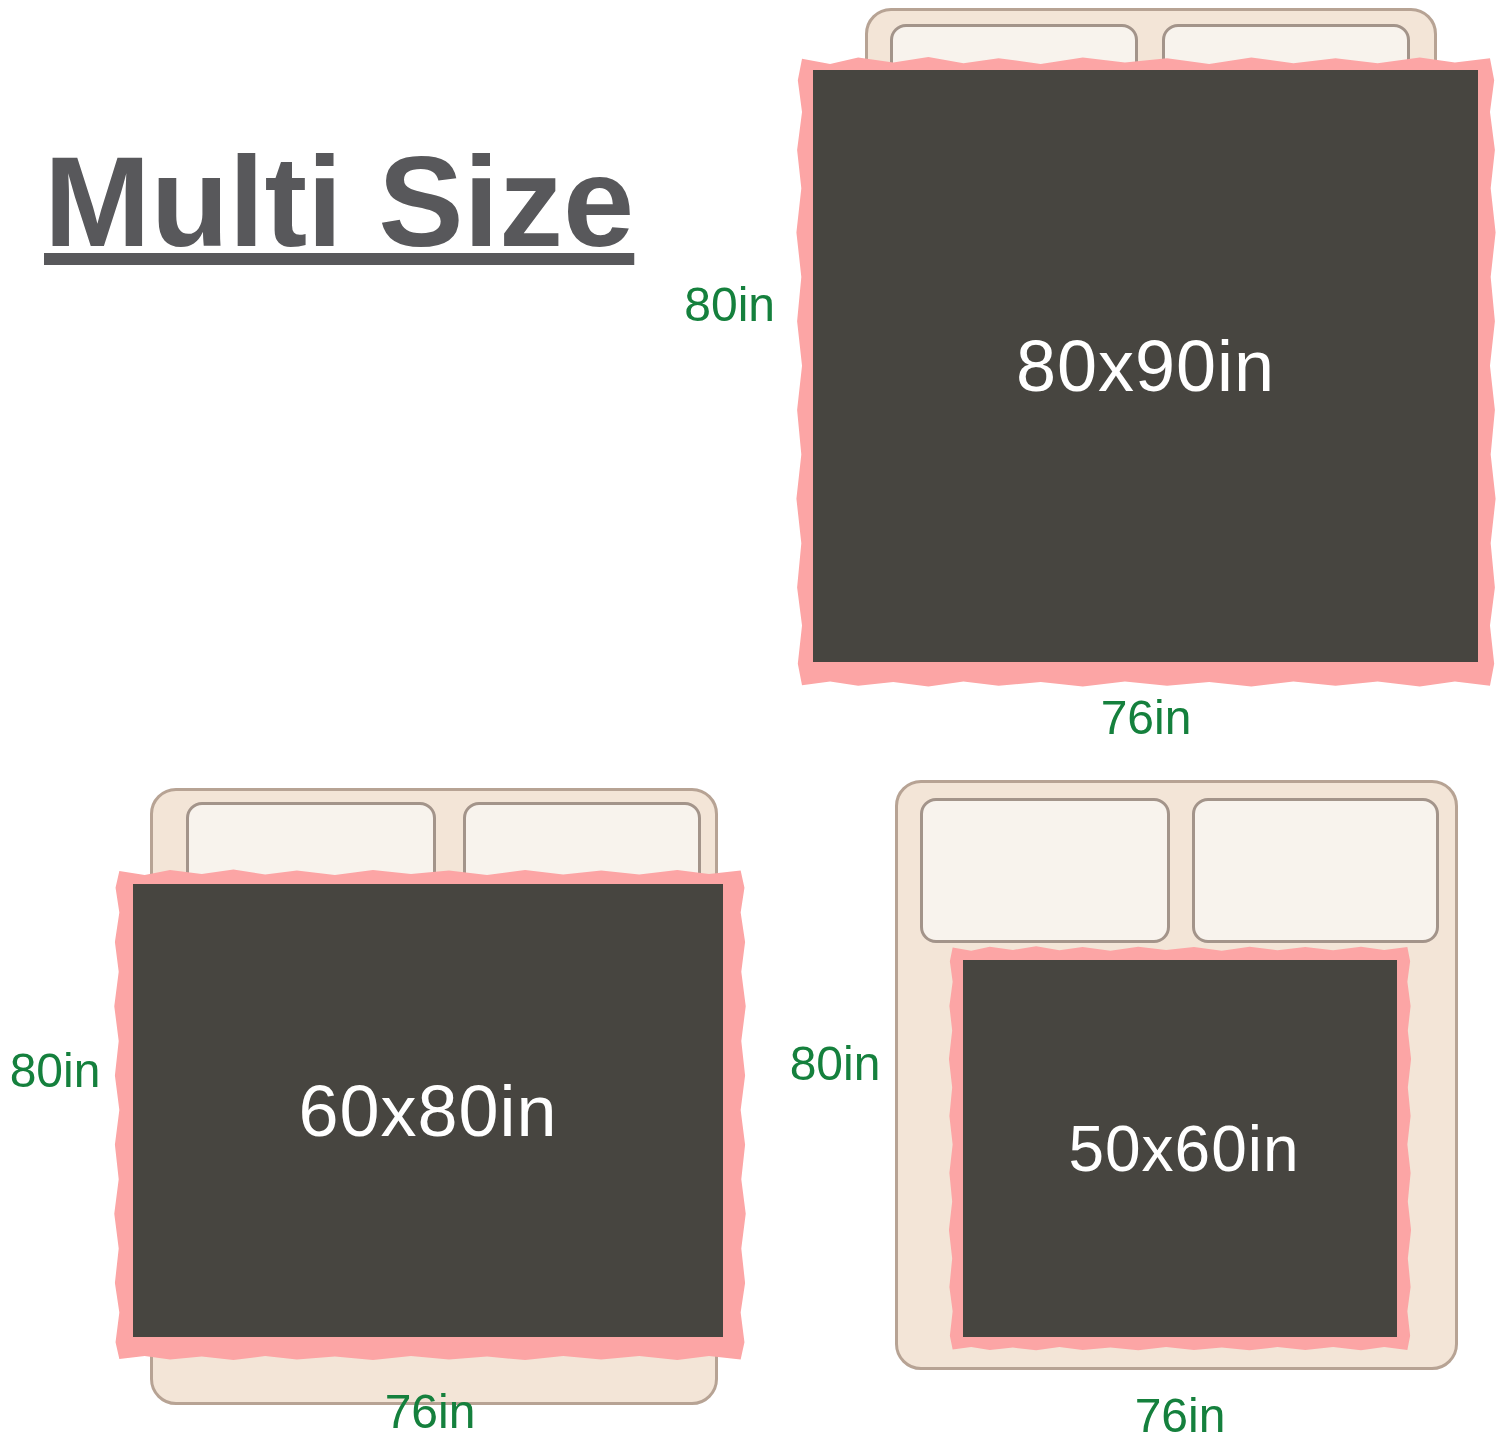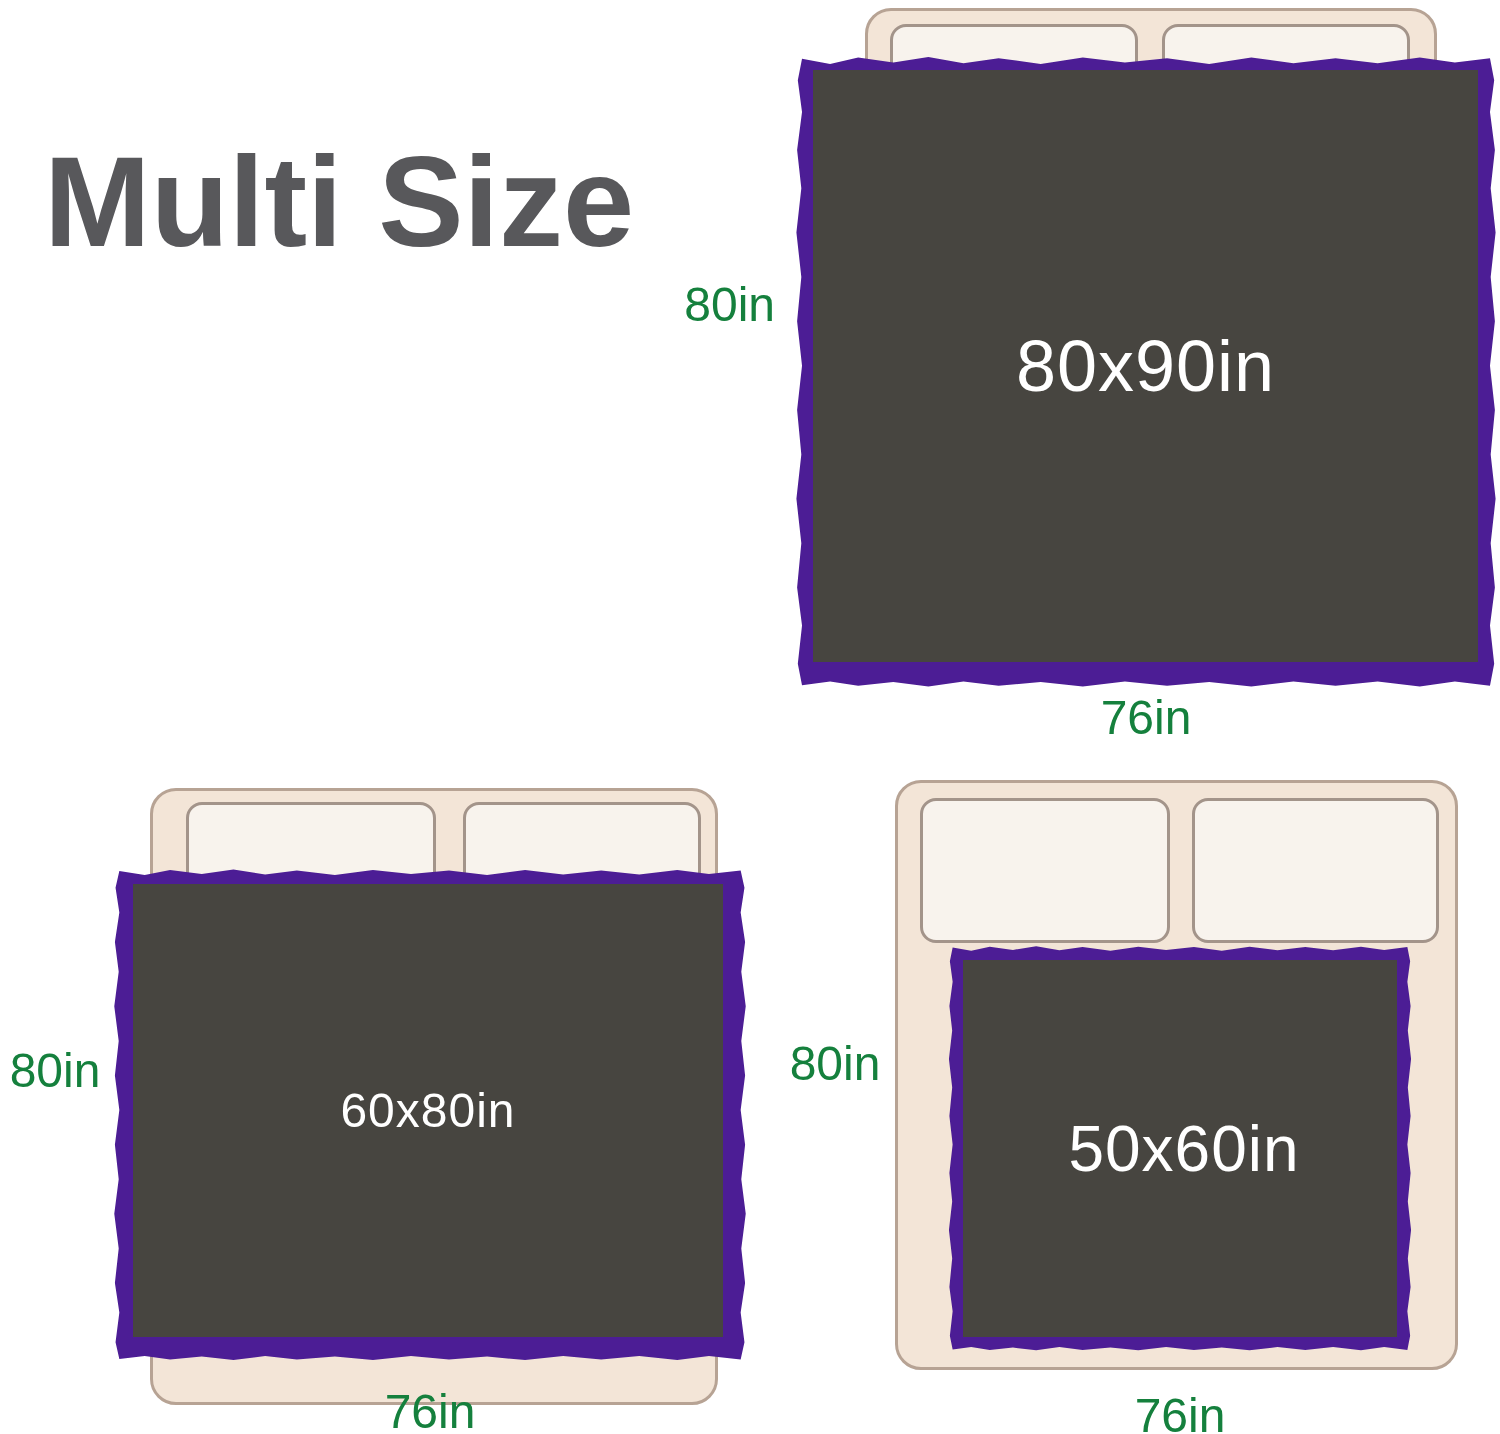--- a/index.html
+++ b/index.html
@@ -2,37 +2,37 @@
 <html><head>
 <meta charset="utf-8">
 <style>
   html,body{margin:0;padding:0;background:#ffffff;}
   .page{
     position:relative;width:1500px;height:1434px;overflow:hidden;background:#ffffff;
     font-family:"Liberation Sans","DejaVu Sans",sans-serif;
   }
   .title{
     position:absolute;left:44px;top:138px;margin:0;
-    font-size:128px;font-weight:700;line-height:1;color:#58585b;letter-spacing:0;
+    font-size:128px;font-weight:700;line-height:1;color:#58585b;letter-spacing:0;text-decoration:underline;
   }
   .subtitle{
     position:absolute;left:45px;top:326px;margin:0;
     font-size:48px;font-weight:700;line-height:1.15;color:#58585b;
   }
   .diagram{position:absolute;}
   .frame{
     position:absolute;background:#f3e5d7;border:3px solid #b7a394;border-radius:26px;
     box-sizing:border-box;
   }
   .pillow{
     position:absolute;background:#f8f3ed;border:3px solid #a3948a;border-radius:16px;
     box-sizing:border-box;
   }
   .blanket{
-    position:absolute;background:#4c1d95;
+    position:absolute;background:#fca5a5;
     clip-path:polygon(
       1% 0.6%, 5% 1.4%, 9% 0.4%, 14% 1.2%, 19% 0.3%, 24% 1.3%, 29% 0.5%, 35% 1.4%,
       41% 0.4%, 47% 1.2%, 53% 0.5%, 59% 1.4%, 65% 0.4%, 71% 1.3%, 77% 0.5%, 83% 1.3%,
       89% 0.4%, 94% 1.2%, 99% 0.5%,
       99.6% 4%, 99% 9%, 99.7% 15%, 99.1% 21%, 99.8% 28%, 99.1% 35%, 99.7% 42%,
       99% 49%, 99.7% 56%, 99.1% 63%, 99.8% 70%, 99.1% 77%, 99.7% 84%, 99% 90%, 99.6% 96%,
       99% 99.5%, 94% 98.8%, 89% 99.6%, 83% 98.8%, 77% 99.5%, 71% 98.8%, 65% 99.6%,
       59% 98.9%, 53% 99.5%, 47% 98.8%, 41% 99.6%, 35% 98.9%, 29% 99.5%, 24% 98.8%,
       19% 99.6%, 14% 98.9%, 9% 99.5%, 5% 98.8%, 1% 99.4%,
       0.4% 96%, 1% 90%, 0.3% 84%, 0.9% 77%, 0.2% 70%, 0.9% 63%, 0.3% 56%, 1% 49%,
@@ -59,21 +59,21 @@
   .d1 .dim-h{left:35px;top:281px;width:120px;text-align:right;}
   .d1 .dim-w{left:175px;top:694px;width:702px;text-align:center;}
 
   
   .d2{left:0;top:770px;width:800px;height:664px;}
   .d2 .frame{left:150px;top:18px;width:568px;height:617px;}
   .d2 .pillow-left{left:186px;top:32px;width:250px;height:150px;}
   .d2 .pillow-right{left:463px;top:32px;width:238px;height:150px;}
   .d2 .blanket{left:113px;top:98px;width:634px;height:494px;}
   .d2 .blanket-inner{left:20px;top:16px;right:24px;bottom:25px;}
-  .d2 .size-label{font-size:48px;}
+  .d2 .size-label{font-size:72px;}
   .d2 .dim-h{left:0;top:277px;width:110px;text-align:center;}
   .d2 .dim-w{left:113px;top:618px;width:634px;text-align:center;}
 
   
   .d3{left:760px;top:770px;width:740px;height:664px;}
   .d3 .frame{left:135px;top:10px;width:563px;height:590px;}
   .d3 .pillow-left{left:160px;top:28px;width:250px;height:145px;}
   .d3 .pillow-right{left:432px;top:28px;width:247px;height:145px;}
   .d3 .blanket{left:188px;top:175px;width:464px;height:407px;}
   .d3 .blanket-inner{left:15px;top:15px;right:15px;bottom:15px;}

